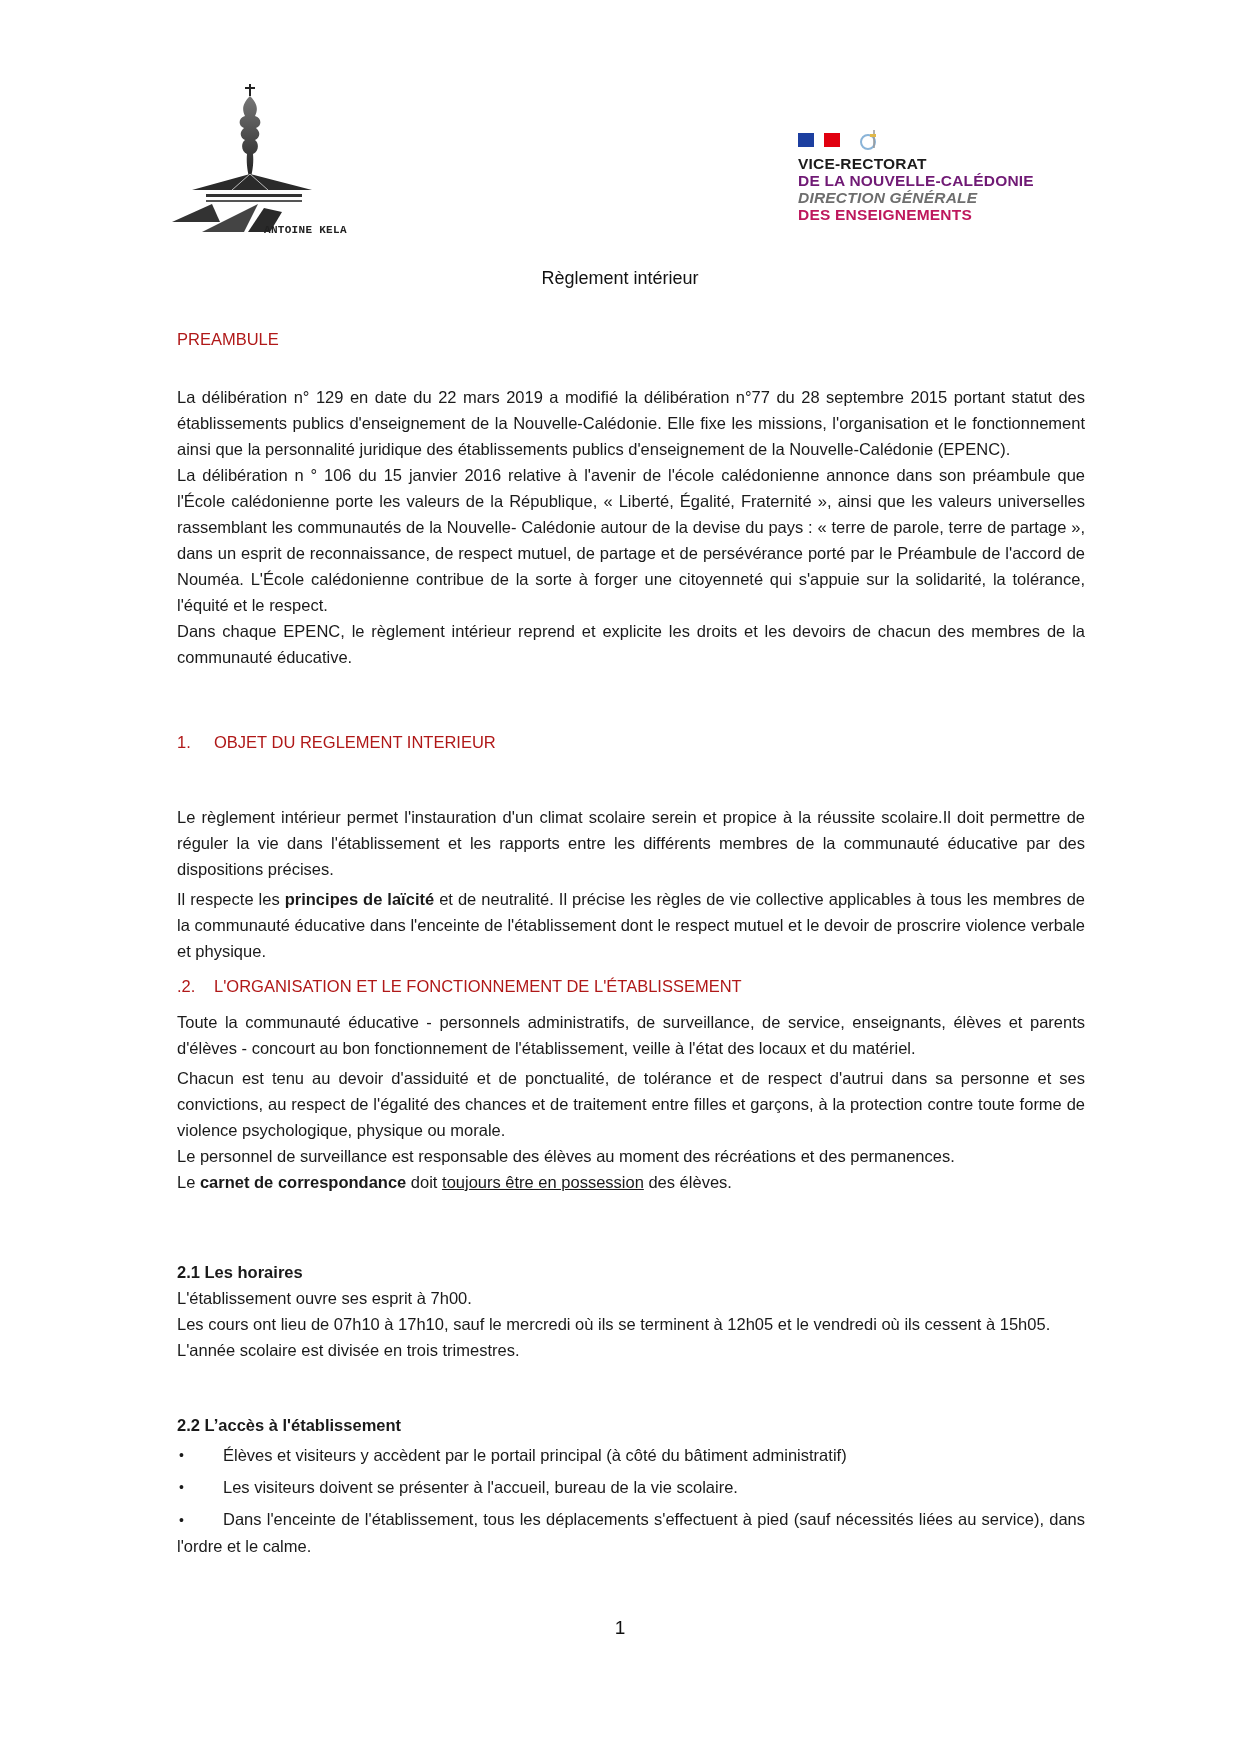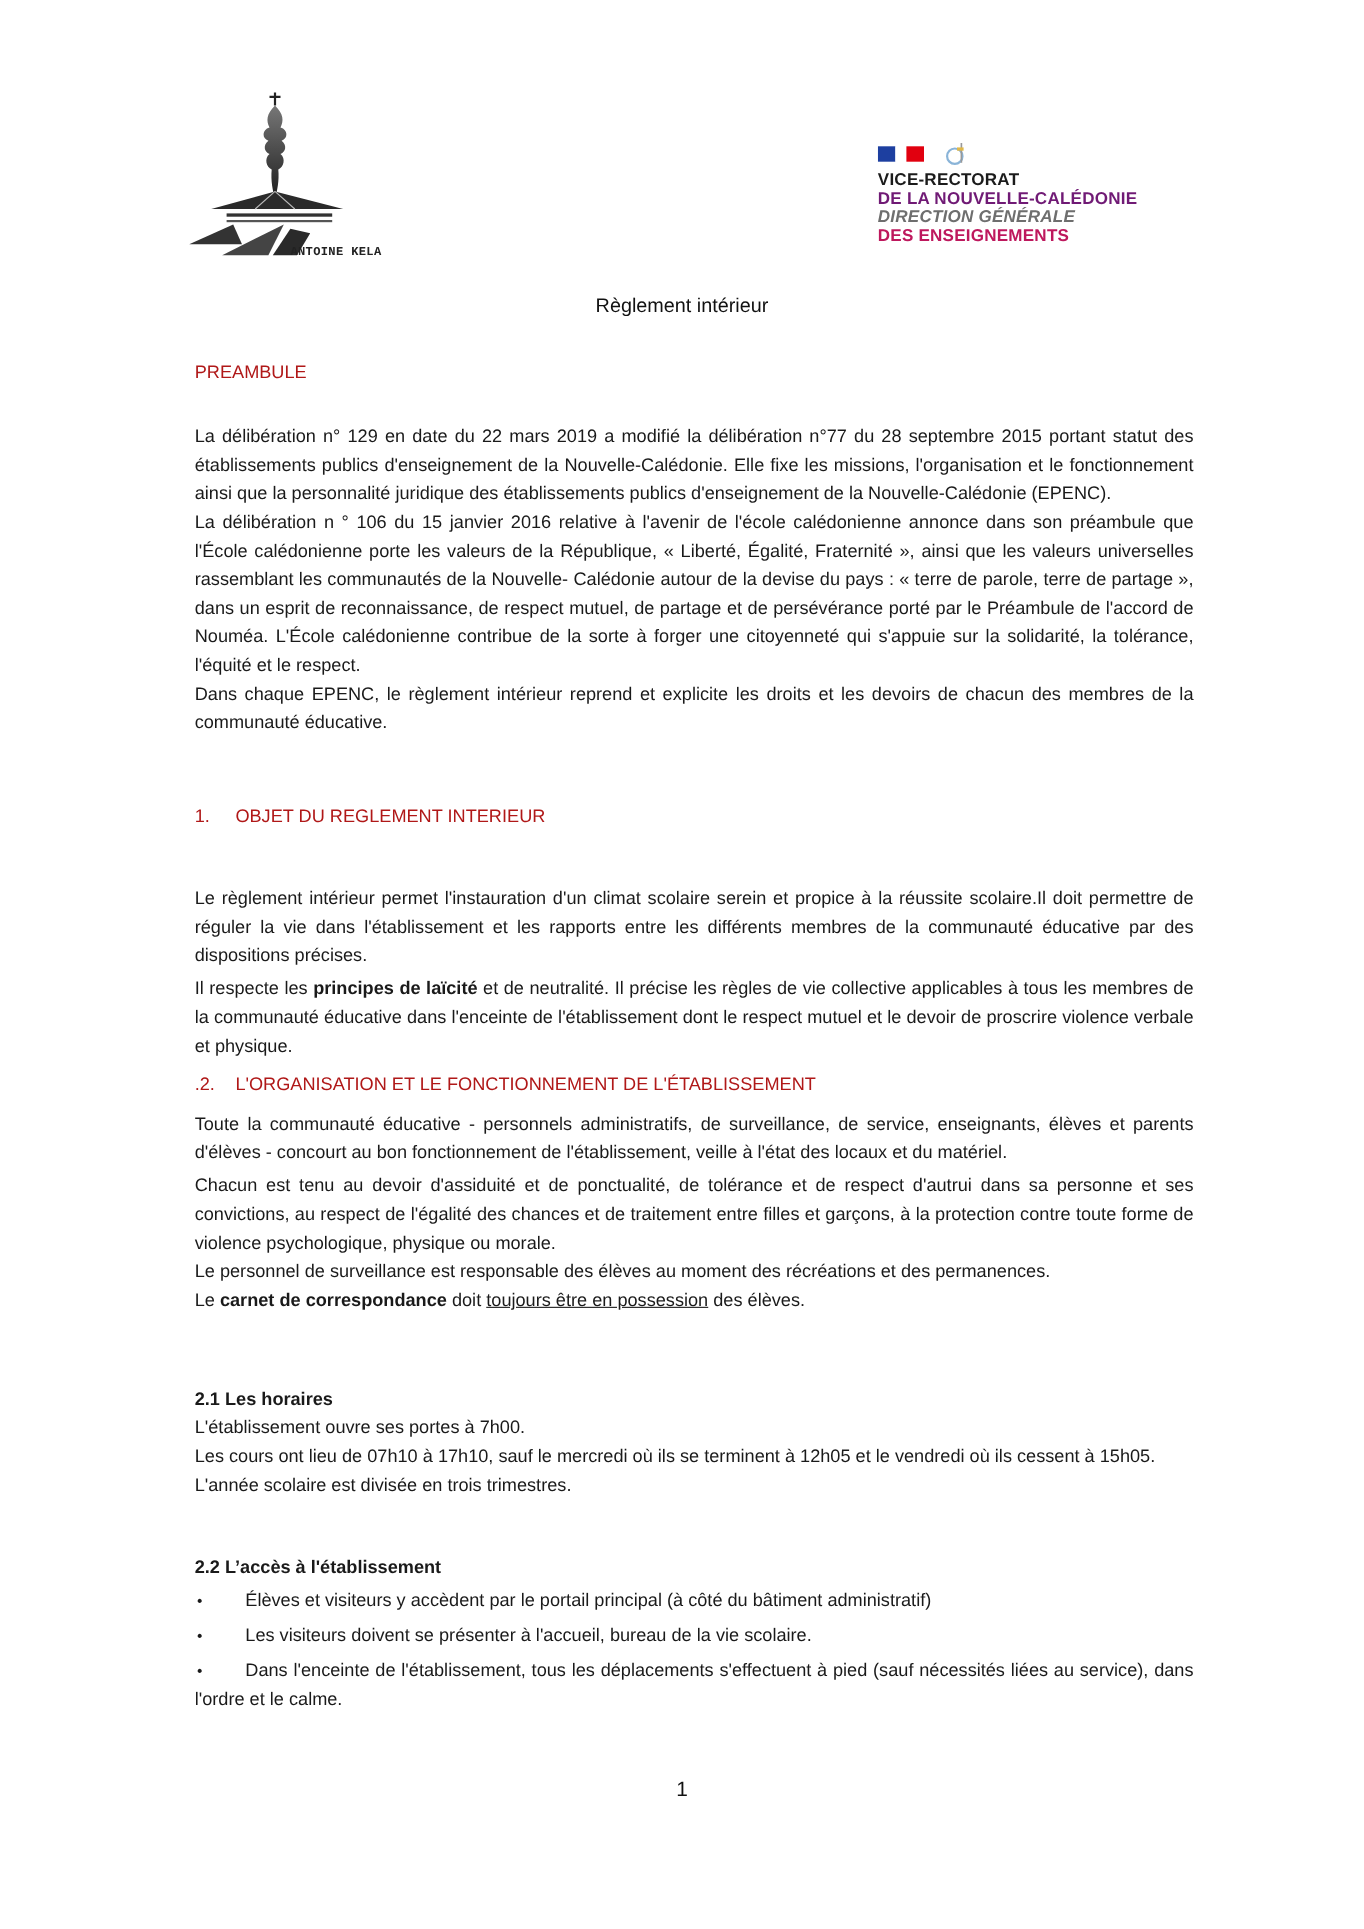--- a/index.html
+++ b/index.html
@@ -104,21 +104,21 @@
 
   <div class="para" style="top:1009px;">
     <p>Toute la communauté éducative - personnels administratifs, de surveillance, de service, enseignants, élèves et parents d'élèves - concourt au bon fonctionnement de l'établissement, veille à l'état des locaux et du matériel.</p>
     <p class="gap">Chacun est tenu au devoir d'assiduité et de ponctualité, de tolérance et de respect d'autrui dans sa personne et ses convictions, au respect de l'égalité des chances et de traitement entre filles et garçons, à la protection contre toute forme de violence psychologique, physique ou morale.</p>
     <p>Le personnel de surveillance est responsable des élèves au moment des récréations et des permanences.</p>
     <p><span>Le </span><span class="bold">carnet de correspondance</span><span> doit </span><span class="underline">toujours être en possession</span><span> des élèves.</span></p>
   </div>
 
   <div class="para" style="top:1259px;">
     <p class="subheading">2.1 Les horaires</p>
-    <p>L'établissement ouvre ses portes à 7h00.</p>
+    <p>L'établissement ouvre ses esprit à 7h00.</p>
     <p>Les cours ont lieu de 07h10 à 17h10, sauf le mercredi où ils se terminent à 12h05 et le vendredi où ils cessent à 15h05.</p>
     <p>L'année scolaire est divisée en trois trimestres.</p>
   </div>
 
   <div class="para" style="top:1412px;">
     <p class="subheading" style="margin-bottom:4px;">2.2 L’accès à l'établissement</p>
     <div class="bullet-row">
       <span class="bullet">•</span>
       <span>Élèves et visiteurs y accèdent par le portail principal (à côté du bâtiment administratif)</span>
     </div>

